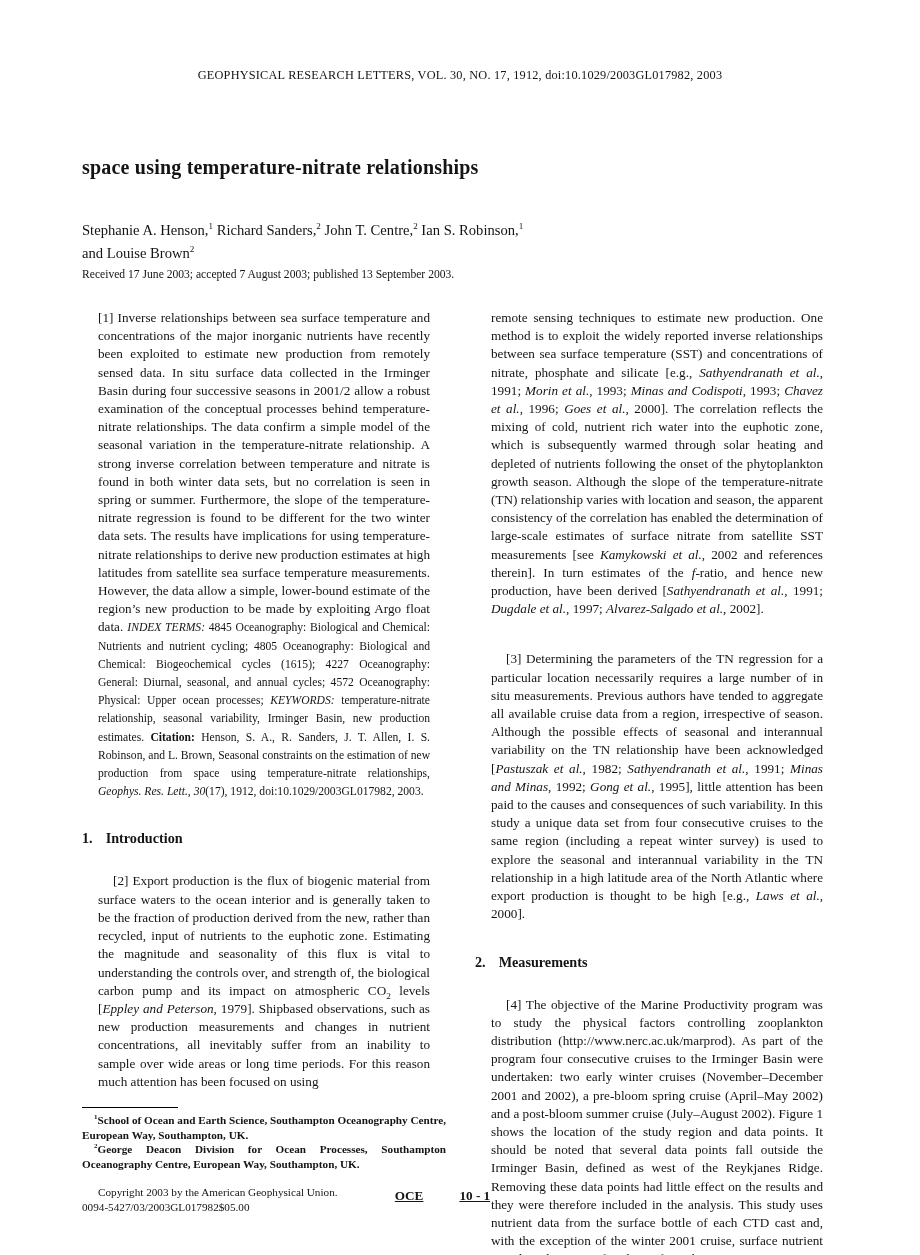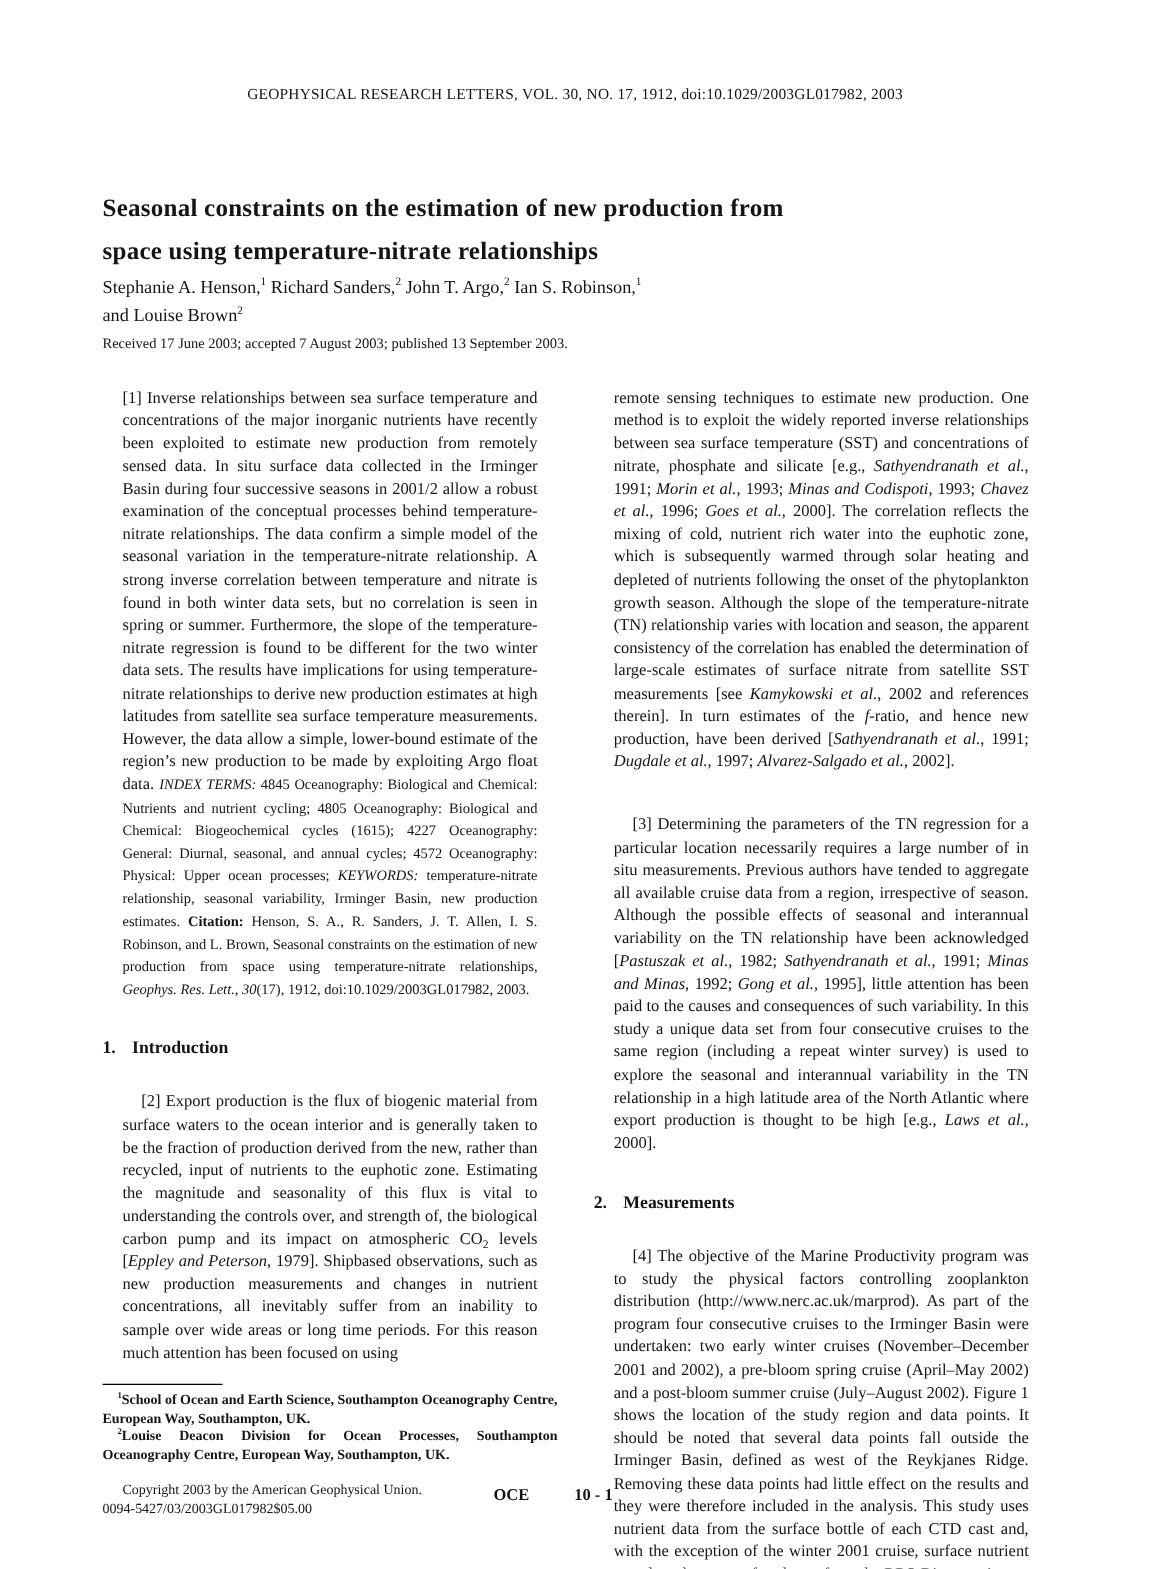--- a/index.html
+++ b/index.html
@@ -49,65 +49,64 @@
   .footnote {
     margin: 0; font-size: 11.2px; line-height: 14.6px;
     text-align: justify; text-indent: 12px; font-weight: bold;
   }
   .copyright { margin: 14px 0 0 16px; font-size: 11.2px; line-height: 14.6px; }
   .copyright-code { margin: 0; font-size: 11.2px; line-height: 14.6px; }
 
   .page-footer {
     position: absolute; top: 1188px; left: 0; width: 885px;
     display: flex; justify-content: center; gap: 36px;
-    font-size: 13.2px; font-weight: 700;
+    font-size: 13.2px; font-weight: 700; text-decoration: underline;
   }
 
   
   .st-i  { font-style: italic; }
   .st-b  { font-weight: 700; }
   .st-sup { vertical-align: super; font-size: 0.62em; line-height: 0; }
   .st-sub { vertical-align: sub;  font-size: 0.70em; line-height: 0; }
   .st-sm  { font-size: 11.6px; line-height: 15.5px; }
 </style>
 </head>
 <body>
 
 <div class="page">
 
   <div class="journal-header">GEOPHYSICAL RESEARCH LETTERS, VOL. 30, NO. 17, 1912, doi:10.1029/2003GL017982, 2003</div>
 
   <div class="title-block">
-    <div class="title-line">Seasonal constraints on the estimation of new production from</div>
     <div class="title-line">space using temperature-nitrate relationships</div>
   </div>
 
   <div class="authors-block">
-    <div class="authors-line"><span>Stephanie A. Henson,</span><span class="st-sup">1</span><span> Richard Sanders,</span><span class="st-sup">2</span><span> John T. Argo,</span><span class="st-sup">2</span><span> Ian S. Robinson,</span><span class="st-sup">1</span></div>
+    <div class="authors-line"><span>Stephanie A. Henson,</span><span class="st-sup">1</span><span> Richard Sanders,</span><span class="st-sup">2</span><span> John T. Centre,</span><span class="st-sup">2</span><span> Ian S. Robinson,</span><span class="st-sup">1</span></div>
     <div class="authors-line"><span>and Louise Brown</span><span class="st-sup">2</span></div>
   </div>
 
   <div class="received">Received 17 June 2003; accepted 7 August 2003; published 13 September 2003.</div>
 
   <div class="columns">
 
     <div class="col">
       <p class="para noindent"><span>[1] Inverse relationships between sea surface temperature and concentrations of the major inorganic nutrients have recently been exploited to estimate new production from remotely sensed data. In situ surface data collected in the Irminger Basin during four successive seasons in 2001/2 allow a robust examination of the conceptual processes behind temperature-nitrate relationships. The data confirm a simple model of the seasonal variation in the temperature-nitrate relationship. A strong inverse correlation between temperature and nitrate is found in both winter data sets, but no correlation is seen in spring or summer. Furthermore, the slope of the temperature-nitrate regression is found to be different for the two winter data sets. The results have implications for using temperature-nitrate relationships to derive new production estimates at high latitudes from satellite sea surface temperature measurements. However, the data allow a simple, lower-bound estimate of the region’s new production to be made by exploiting Argo float data. </span><span class="st-i st-sm">INDEX TERMS:</span><span class="st-sm"> 4845 Oceanography: Biological and Chemical: Nutrients and nutrient cycling; 4805 Oceanography: Biological and Chemical: Biogeochemical cycles (1615); 4227 Oceanography: General: Diurnal, seasonal, and annual cycles; 4572 Oceanography: Physical: Upper ocean processes; </span><span class="st-i st-sm">KEYWORDS:</span><span class="st-sm"> temperature-nitrate relationship, seasonal variability, Irminger Basin, new production estimates. </span><span class="st-b st-sm">Citation:</span><span class="st-sm"> Henson, S. A., R. Sanders, J. T. Allen, I. S. Robinson, and L. Brown, Seasonal constraints on the estimation of new production from space using temperature-nitrate relationships, </span><span class="st-i st-sm">Geophys. Res. Lett.</span><span class="st-sm">, </span><span class="st-i st-sm">30</span><span class="st-sm">(17), 1912, doi:10.1029/2003GL017982, 2003.</span></p>
 
       <h2 class="section-heading">
         <span class="sec-num">1.</span>
         <span class="sec-title">Introduction</span>
       </h2>
 
       <p class="para"><span>[2] Export production is the flux of biogenic material from surface waters to the ocean interior and is generally taken to be the fraction of production derived from the new, rather than recycled, input of nutrients to the euphotic zone. Estimating the magnitude and seasonality of this flux is vital to understanding the controls over, and strength of, the biological carbon pump and its impact on atmospheric CO</span><span class="st-sub">2</span><span> levels [</span><span class="st-i">Eppley and Peterson</span><span>, 1979]. Shipbased observations, such as new production measurements and changes in nutrient concentrations, all inevitably suffer from an inability to sample over wide areas or long time periods. For this reason much attention has been focused on using</span></p>
 
       <div class="footnote-block">
         <div class="footnote-rule"></div>
         <p class="footnote"><span class="st-sup">1</span><span>School of Ocean and Earth Science, Southampton Oceanography Centre, European Way, Southampton, UK.</span></p>
-        <p class="footnote"><span class="st-sup">2</span><span>Louise Deacon Division for Ocean Processes, Southampton Oceanography Centre, European Way, Southampton, UK.</span></p>
+        <p class="footnote"><span class="st-sup">2</span><span>George Deacon Division for Ocean Processes, Southampton Oceanography Centre, European Way, Southampton, UK.</span></p>
         <p class="copyright">Copyright 2003 by the American Geophysical Union.</p>
         <p class="copyright-code">0094-5427/03/2003GL017982$05.00</p>
       </div>
     </div>
 
     <div class="col">
       <p class="para noindent"><span>remote sensing techniques to estimate new production. One method is to exploit the widely reported inverse relationships between sea surface temperature (SST) and concentrations of nitrate, phosphate and silicate [e.g., </span><span class="st-i">Sathyendranath et al.</span><span>, 1991; </span><span class="st-i">Morin et al.</span><span>, 1993; </span><span class="st-i">Minas and Codispoti</span><span>, 1993; </span><span class="st-i">Chavez et al.</span><span>, 1996; </span><span class="st-i">Goes et al.</span><span>, 2000]. The correlation reflects the mixing of cold, nutrient rich water into the euphotic zone, which is subsequently warmed through solar heating and depleted of nutrients following the onset of the phytoplankton growth season. Although the slope of the temperature-nitrate (TN) relationship varies with location and season, the apparent consistency of the correlation has enabled the determination of large-scale estimates of surface nitrate from satellite SST measurements [see </span><span class="st-i">Kamykowski et al.</span><span>, 2002 and references therein]. In turn estimates of the </span><span class="st-i">f</span><span>-ratio, and hence new production, have been derived [</span><span class="st-i">Sathyendranath et al.</span><span>, 1991; </span><span class="st-i">Dugdale et al.</span><span>, 1997; </span><span class="st-i">Alvarez-Salgado et al.</span><span>, 2002].</span></p>
 
       <p class="para"><span>[3] Determining the parameters of the TN regression for a particular location necessarily requires a large number of in situ measurements. Previous authors have tended to aggregate all available cruise data from a region, irrespective of season. Although the possible effects of seasonal and interannual variability on the TN relationship have been acknowledged [</span><span class="st-i">Pastuszak et al.</span><span>, 1982; </span><span class="st-i">Sathyendranath et al.</span><span>, 1991; </span><span class="st-i">Minas and Minas</span><span>, 1992; </span><span class="st-i">Gong et al.</span><span>, 1995], little attention has been paid to the causes and consequences of such variability. In this study a unique data set from four consecutive cruises to the same region (including a repeat winter survey) is used to explore the seasonal and interannual variability in the TN relationship in a high latitude area of the North Atlantic where export production is thought to be high [e.g., </span><span class="st-i">Laws et al.</span><span>, 2000].</span></p>
 

